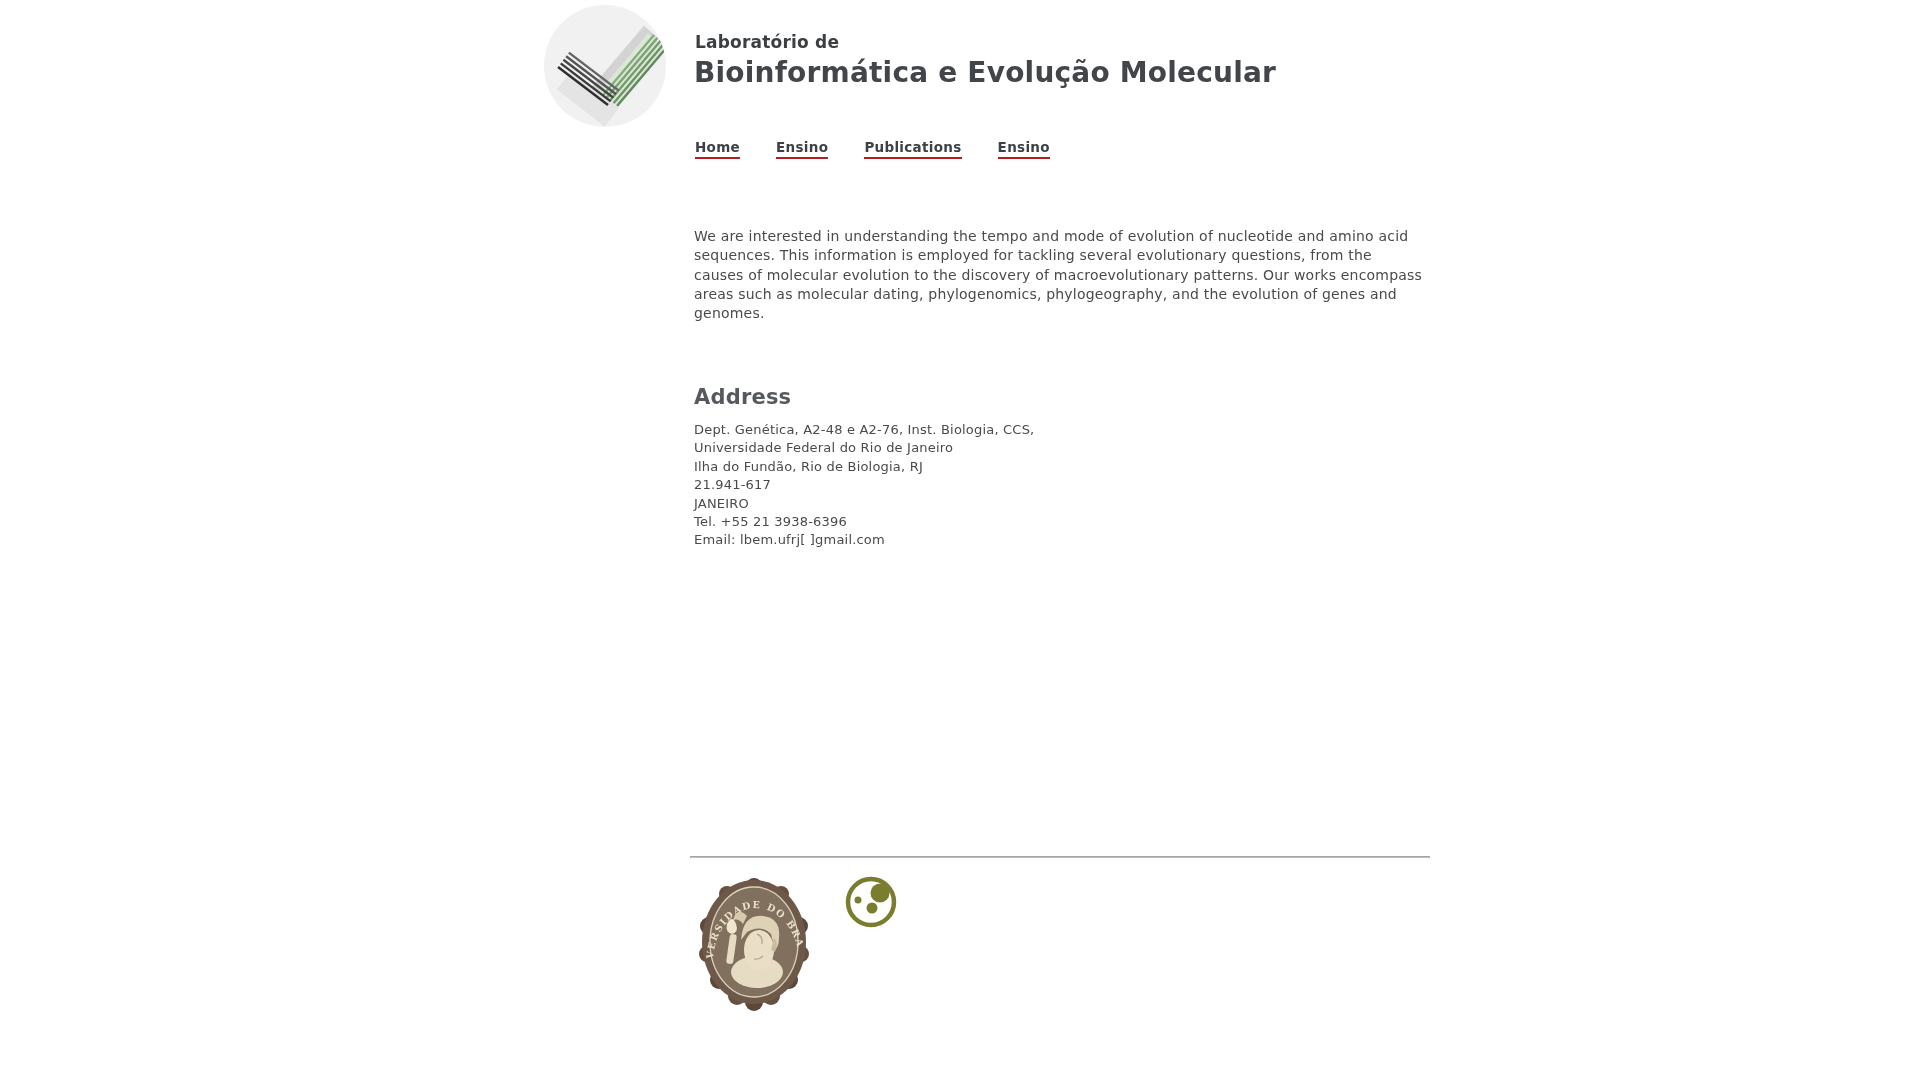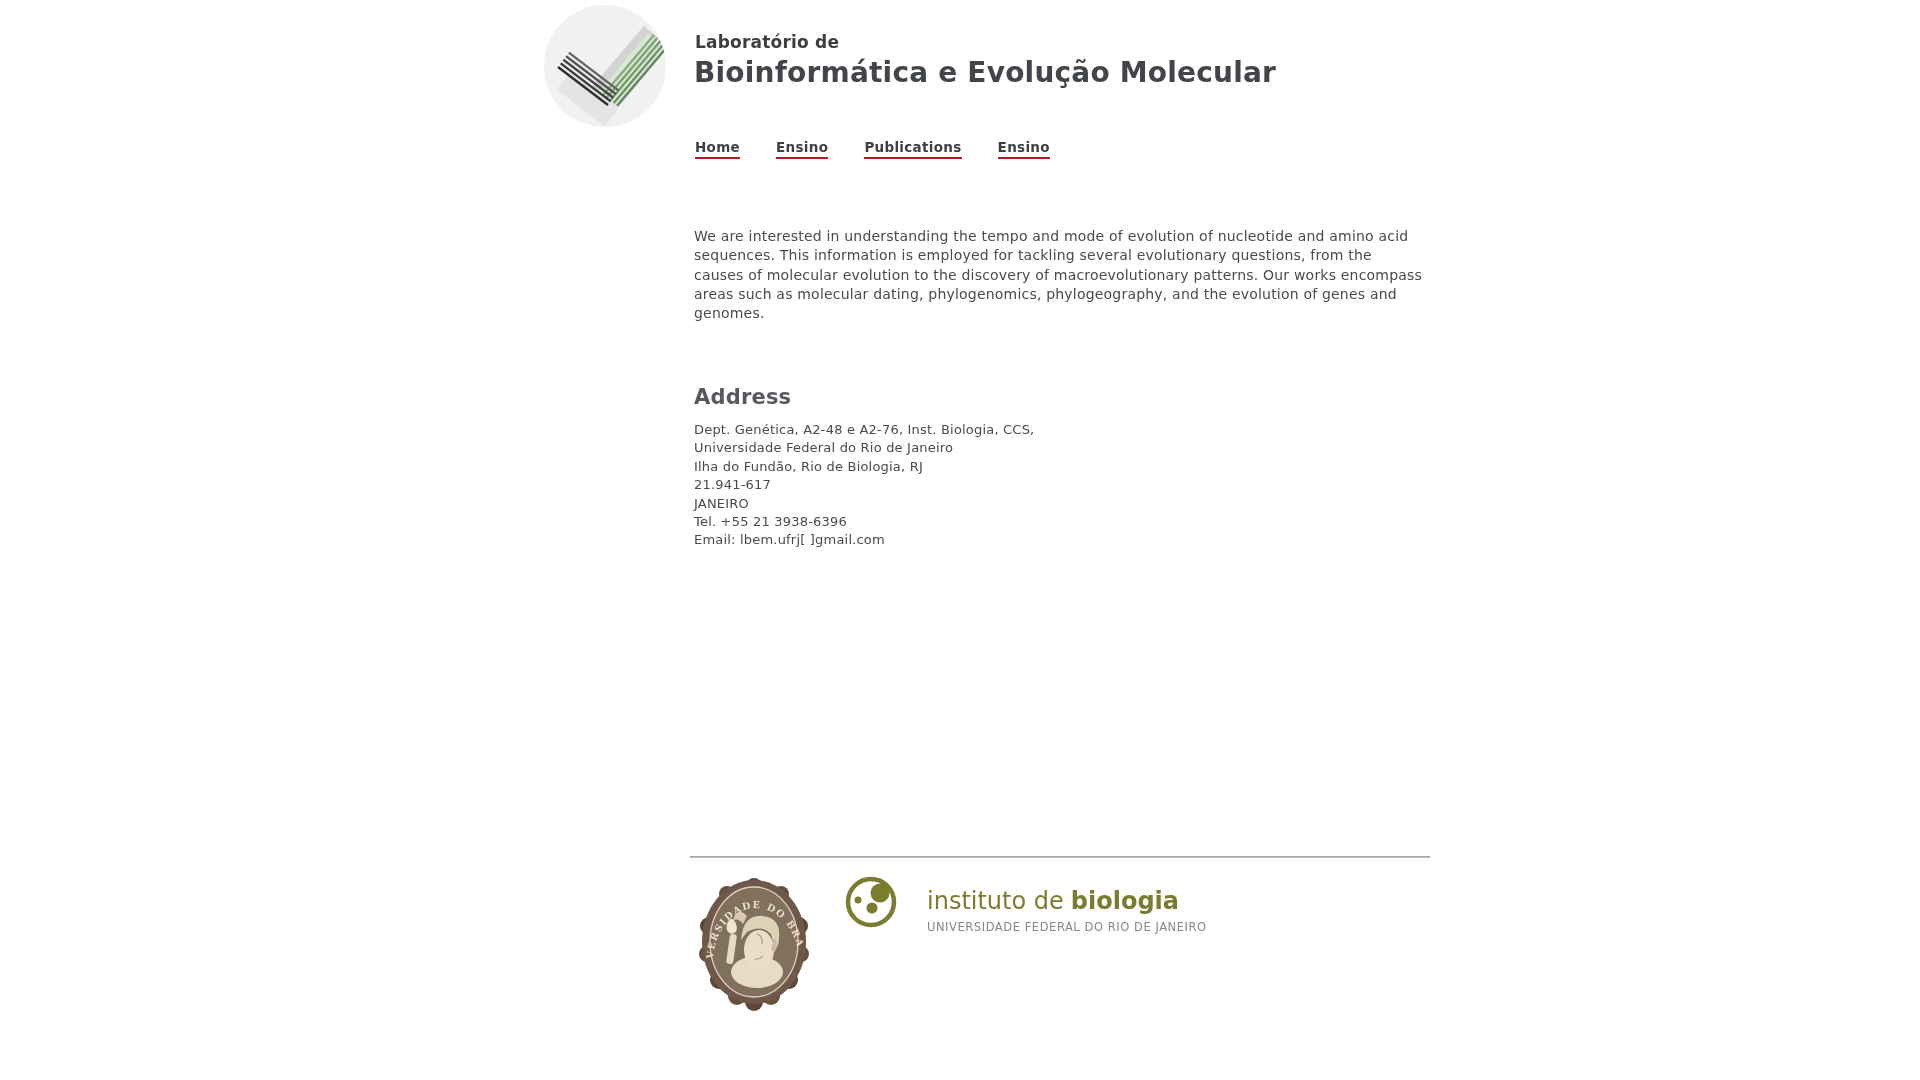--- a/index.html
+++ b/index.html
@@ -141,21 +141,15 @@
     <path d="M 66 80 q -4 4 -9 3" stroke="#b7a98c" stroke-width="1.2" fill="none"></path>
   </svg>
 
   <div class="inst-logo">
     <svg class="inst-cell" viewBox="0 0 52 52">
       <circle cx="26" cy="26" r="23" fill="none" stroke="#7b7d2e" stroke-width="4.5"></circle>
       <circle cx="35" cy="17" r="9.5" fill="#7b7d2e"></circle>
       <circle cx="27" cy="32" r="5.5" fill="#7b7d2e"></circle>
       <circle cx="13" cy="24" r="3.5" fill="#7b7d2e"></circle>
     </svg>
-    <div class="inst-text">
-      <div class="inst-name">
-        <span class="reg">instituto de</span><span class="bold">biologia</span>
-      </div>
-      <div class="inst-sub">UNIVERSIDADE FEDERAL DO RIO DE JANEIRO</div>
-    </div>
   </div>
 
 </div>
 
 </body></html>

